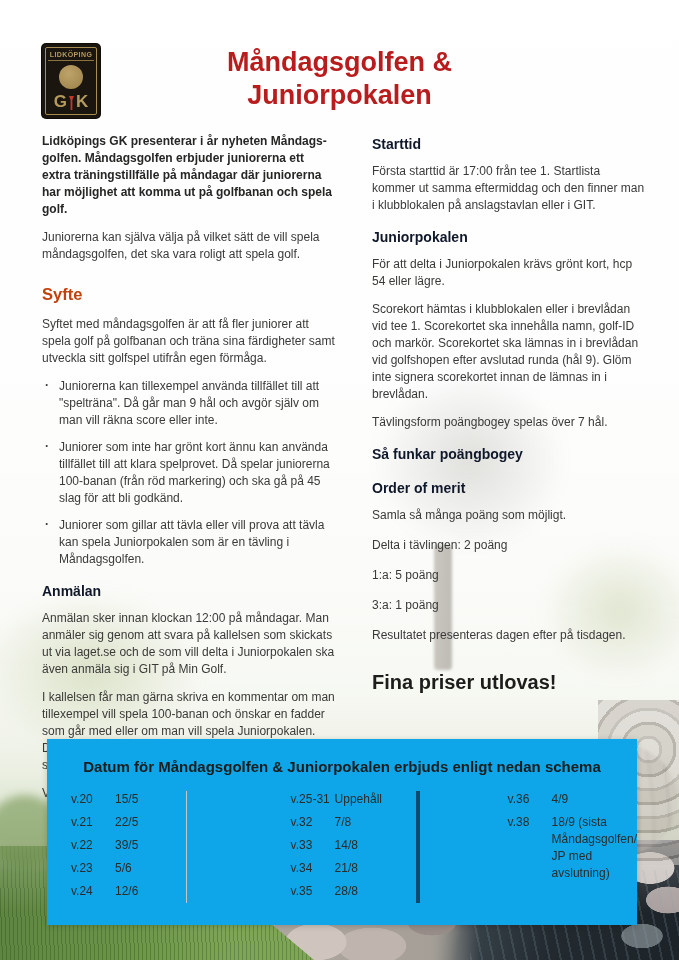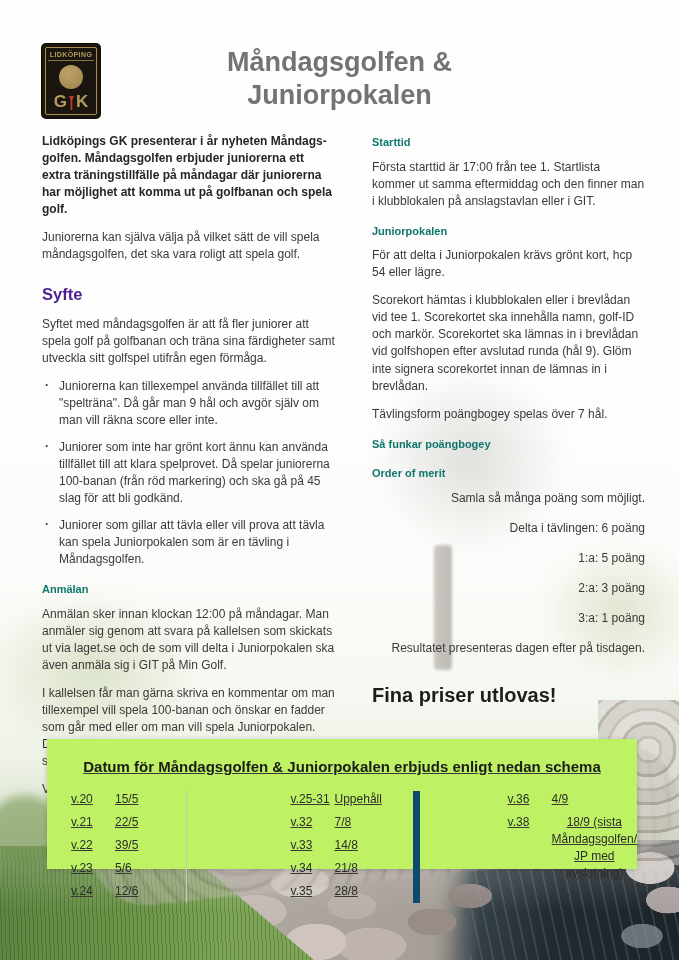--- a/index.html
+++ b/index.html
@@ -65,50 +65,50 @@
   .logo-inner{flex:1;border:1px solid #a88d50;border-radius:2px;display:flex;flex-direction:column;
       align-items:center;justify-content:space-between;padding:3px 2px 4px;}
   .logo-town{font-size:7px;font-weight:bold;letter-spacing:.4px;color:#b59a5d;
       border-bottom:1px solid #8a7340;padding-bottom:2px;width:100%;text-align:center;}
   .logo-ball{width:24px;height:24px;border-radius:50%;background:radial-gradient(circle at 40% 35%,#bda26a,#9c8249);}
   .logo-letters{display:flex;align-items:flex-end;gap:2px;color:#b59a5d;
       font-size:17px;font-weight:bold;line-height:1;}
   .tee{display:inline-block;width:5px;height:14px;background:#c0392b;
       clip-path:polygon(0 0,100% 0,68% 28%,68% 100%,32% 100%,32% 28%);}
   .title{position:absolute;left:0;right:0;top:46px;margin:0;z-index:5;text-align:center;
-      font-size:27px;line-height:1.22;font-weight:bold;color:#737373;}
+      font-size:27px;line-height:1.22;font-weight:bold;color:#b91c1c;}
 
   
   .cols{position:absolute;left:42px;right:34px;top:133px;z-index:5;display:flex;gap:36px;
       font-size:12px;line-height:1.42;}
   .col-left{width:294px;flex:none;}
   .col-right{flex:1;}
   .cols p{margin:0 0 11px;}
   .bold-intro{font-weight:bold;color:#262624;}
-  h2.sec{font-size:16.5px;margin:20px 0 9px;color:#4c1d95;font-weight:bold;}
-  h3.sec{font-size:11px;margin:14px 0 8px;color:#0f766e;font-weight:bold;}
+  h2.sec{font-size:16.5px;margin:20px 0 9px;color:#c2410c;font-weight:bold;}
+  h3.sec{font-size:14px;margin:14px 0 8px;color:#0f172a;font-weight:bold;}
   .col-right h3.sec:first-child{margin-top:2px;}
   ul.bullets{list-style:none;margin:2px 0 4px;padding:0;}
   ul.bullets li{position:relative;padding-left:17px;margin:0 0 10px;}
   .bullet-marker{position:absolute;left:3px;top:-1px;font-weight:bold;color:#3a3a38;}
-  p.om{margin:0 0 13px;text-align:right;}
+  p.om{margin:0 0 13px;}
   .prizes{font-size:20px;font-weight:bold;color:#1d1d1b;margin-top:24px;}
 
   
-  .schedule{position:absolute;left:47px;top:739px;width:590px;height:130px;z-index:6;
-      background:#bef264;box-shadow:0 1px 6px rgba(0,0,0,.18);box-sizing:border-box;text-decoration:underline;}
+  .schedule{position:absolute;left:47px;top:739px;width:590px;height:186px;z-index:6;
+      background:#0ea5e9;box-shadow:0 1px 6px rgba(0,0,0,.18);box-sizing:border-box;}
   .sched-heading{text-align:center;font-weight:bold;font-size:15px;color:#1c1c1a;margin:19px 12px 16px;}
   .sched-grid{display:flex;align-items:stretch;height:112px;color:#2c2c2a;font-size:12px;gap:48px;}
   .scol{box-sizing:border-box;}
   .scol-1{width:146px;padding-left:24px;border-right:1px solid #c6c6c6;}
-  .scol-2{width:192px;padding-left:56px;border-right:7px solid #0c4a6e;}
+  .scol-2{width:192px;padding-left:56px;border-right:4px solid #0c4a6e;}
   .scol-3{flex:1;padding-left:40px;}
   .srow{display:flex;margin-bottom:6px;line-height:17px;}
   .wk{width:44px;flex:none;}
-  .dt{white-space:pre-line;text-align:center;}
+  .dt{white-space:pre-line;}
 </style>
 </head>
 <body>
 
 <div class="page">
 
   <div class="bg">
     <div class="bg-base"></div>
     <div class="strip">
       <div class="strip-paint"></div>
@@ -179,23 +179,22 @@
 
       <h3 class="sec">Juniorpokalen</h3>
       <p>För att delta i Juniorpokalen krävs grönt kort, hcp 54 eller lägre.</p>
       <p>Scorekort hämtas i klubblokalen eller i brevlådan vid tee 1. Scorekortet ska innehålla namn, golf-ID och markör. Scorekortet ska lämnas in i brevlådan vid golfshopen efter avslutad runda (hål 9). Glöm inte signera scorekortet innan de lämnas in i brevlådan.</p>
       <p>Tävlingsform poängbogey spelas över 7 hål.</p>
 
       <h3 class="sec">Så funkar poängbogey</h3>
 
       <h3 class="sec">Order of merit</h3>
       <p class="om">Samla så många poäng som möjligt.</p>
-      <p class="om">Delta i tävlingen: 6 poäng</p>
+      <p class="om">Delta i tävlingen: 2 poäng</p>
       <p class="om">1:a: 5 poäng</p>
-      <p class="om">2:a: 3 poäng</p>
       <p class="om">3:a: 1 poäng</p>
       <p class="om">Resultatet presenteras dagen efter på tisdagen.</p>
 
       <div class="prizes">Fina priser utlovas!</div>
     </div>
   </div>
 
   <section class="schedule">
     <div class="sched-heading">Datum för Måndagsgolfen &amp; Juniorpokalen erbjuds enligt nedan schema</div>
     <div class="sched-grid">

